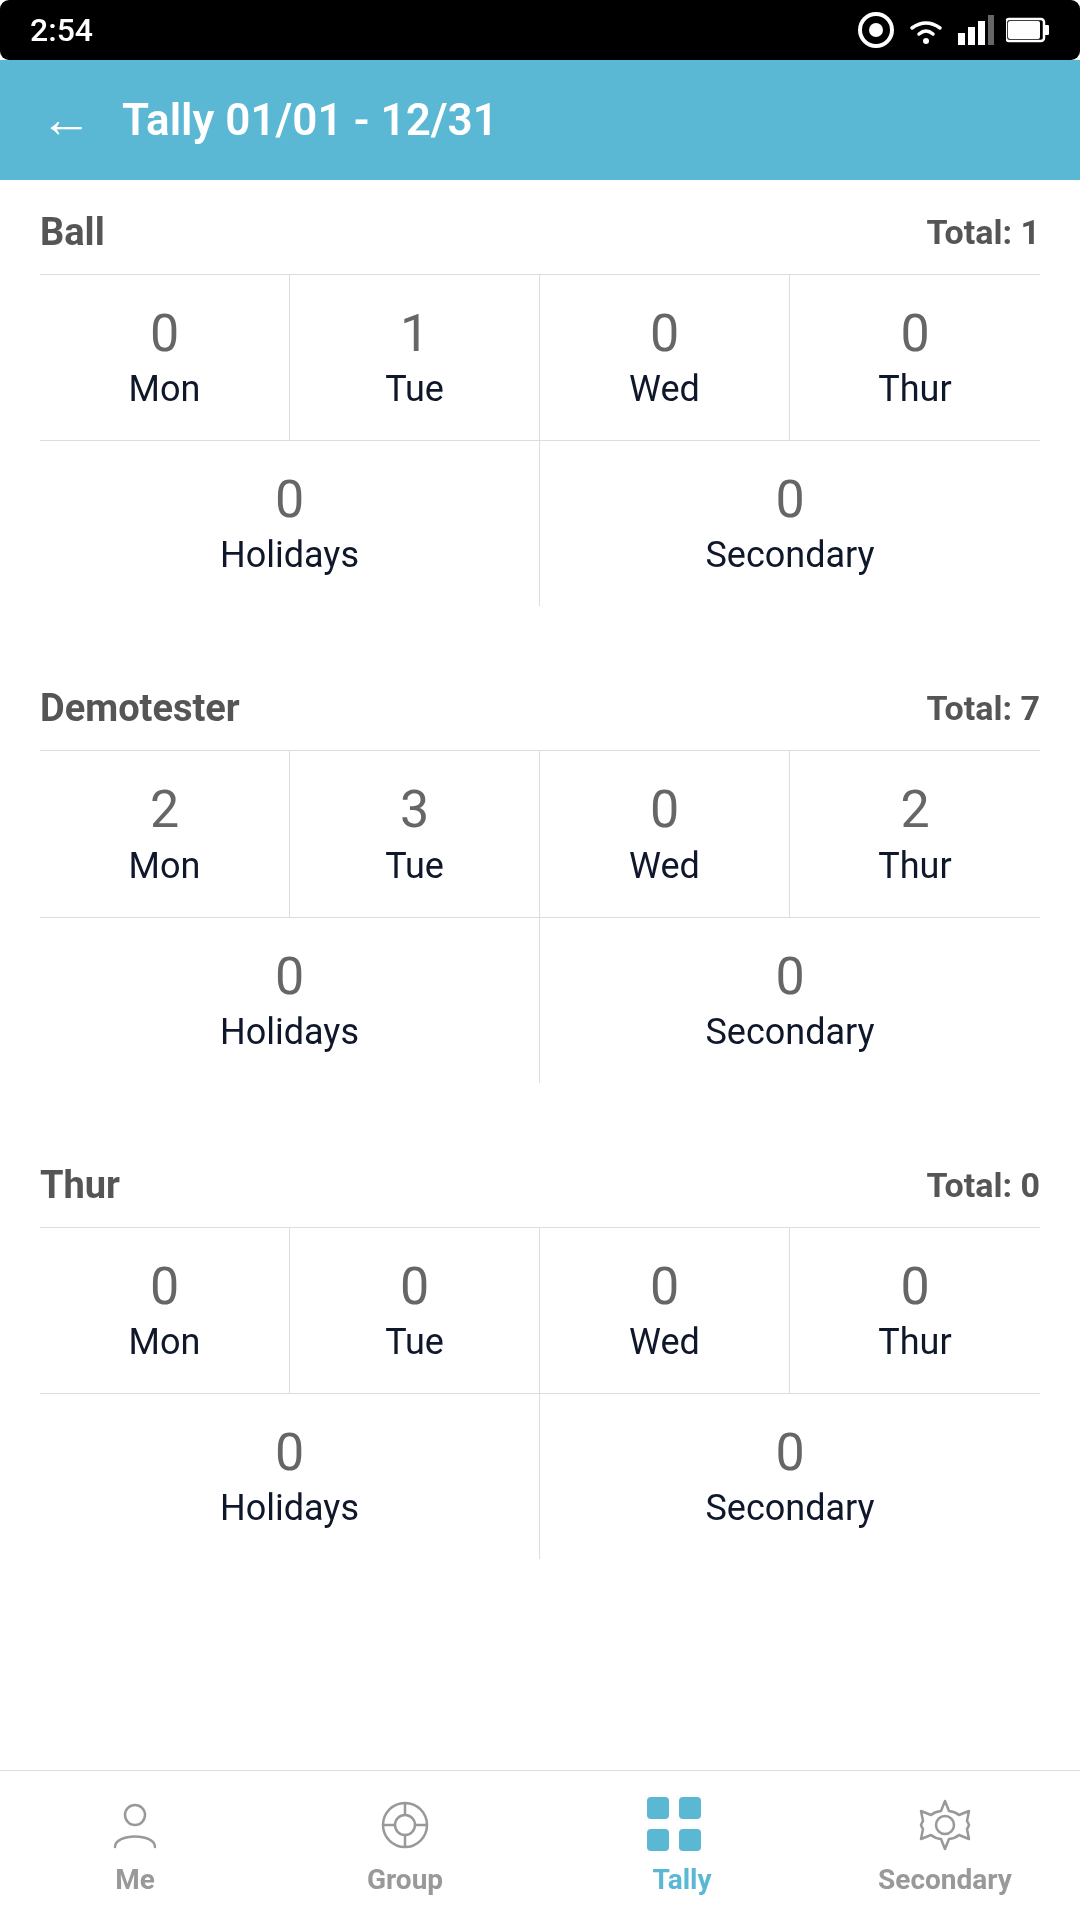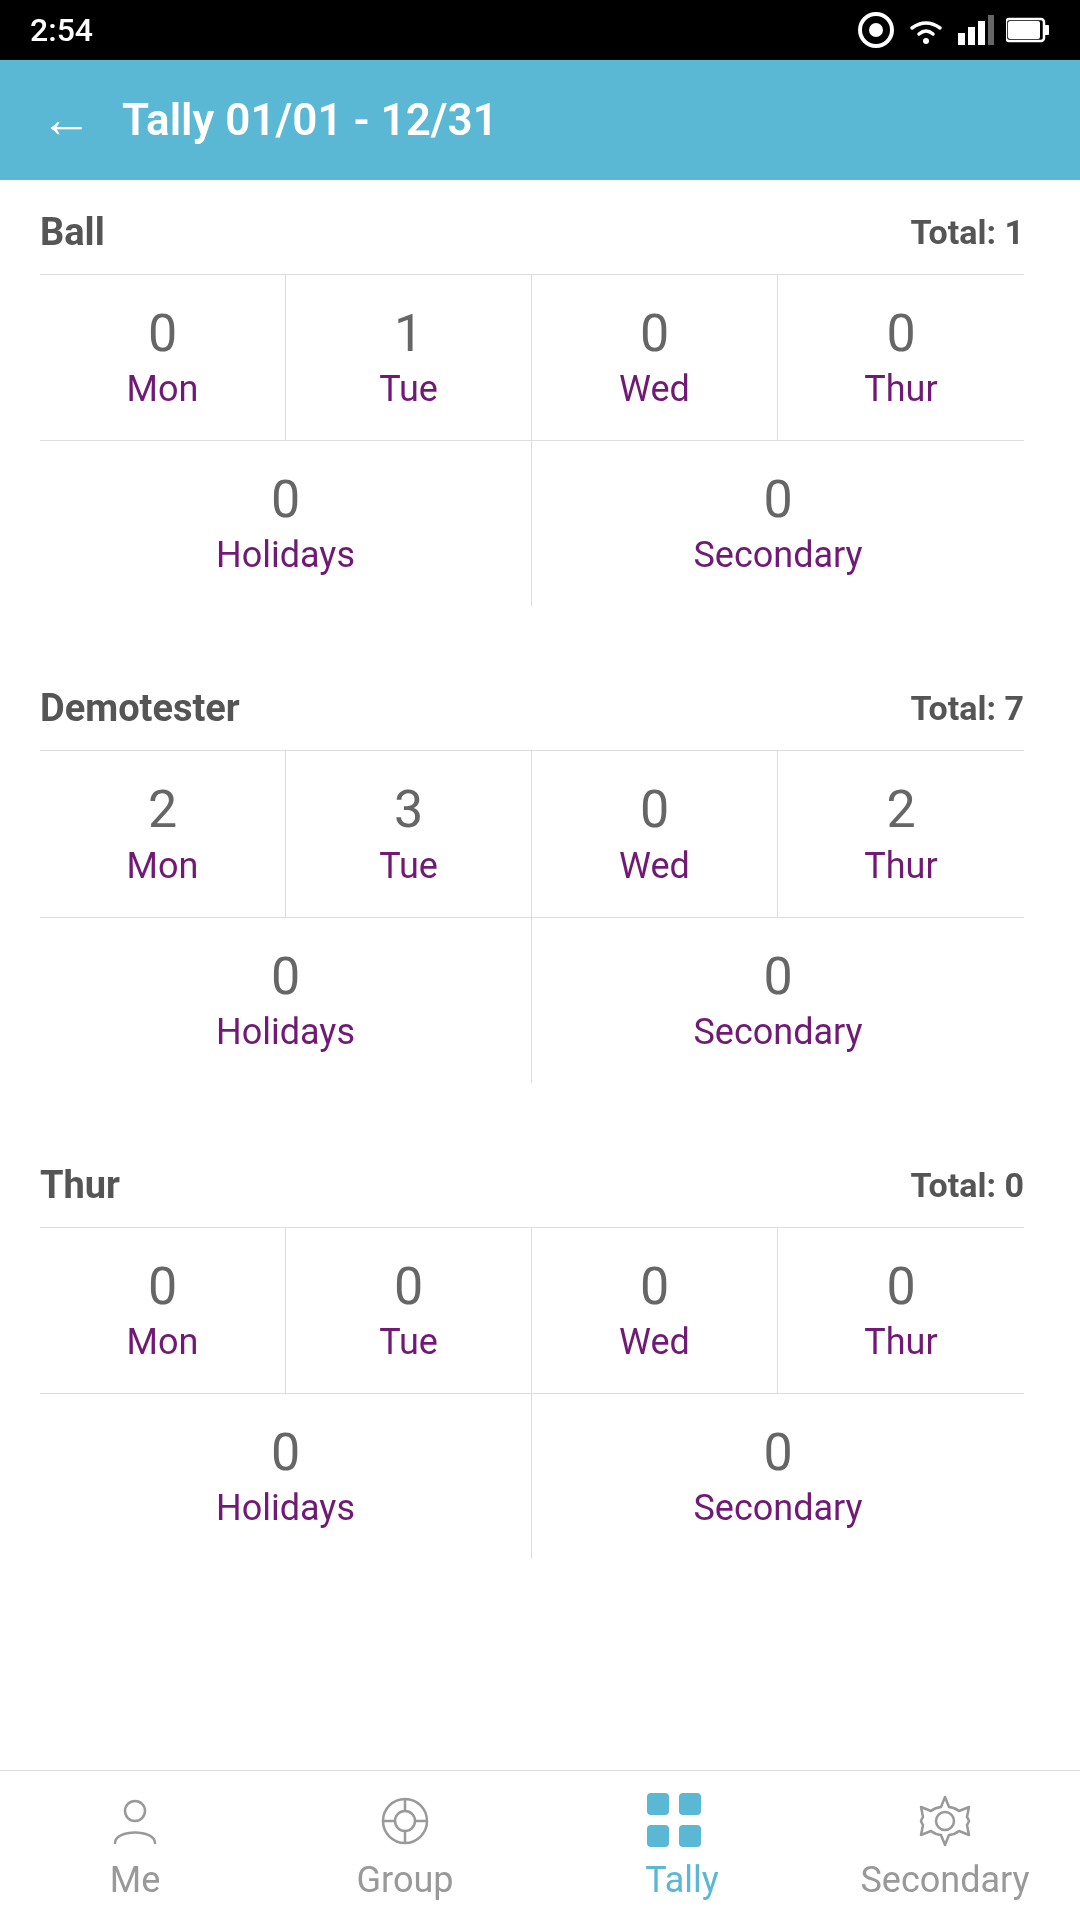--- a/index.html
+++ b/index.html
@@ -14,20 +14,21 @@
 
     
     .status-bar {
       width: 100%;
       height: 60px;
       background: #000;
       display: flex;
       align-items: center;
       justify-content: space-between;
       padding: 0 30px;
+      border-radius: 9px;
     }
     .status-time {
       color: #fff;
       font-size: 32px;
       font-weight: 500;
     }
     .status-icons {
       display: flex;
       align-items: center;
       gap: 12px;
@@ -66,21 +67,21 @@
       line-height: 1;
     }
     .header-title {
       color: #fff;
       font-size: 44px;
       font-weight: 600;
     }
 
     
     .main-content {
-      padding: 0 16px 160px 0;
+      padding: 0 0 160px 0;
     }
 
     
     .tally-section {
       padding: 30px 40px 0 40px;
     }
     .section-header {
       display: flex;
       justify-content: space-between;
       align-items: center;
@@ -120,21 +121,21 @@
       border-right: none;
     }
     .cell-value {
       font-size: 52px;
       font-weight: 400;
       color: #666;
       line-height: 1.1;
     }
     .cell-label {
       font-size: 36px;
-      color: #701a75;
+      color: #0f172a;
       margin-top: 6px;
     }
 
     .section-divider {
       height: 50px;
     }
 
     
     .bottom-nav {
       position: fixed;
@@ -156,22 +157,23 @@
       flex: 1;
     }
     .nav-icon {
       width: 60px;
       height: 60px;
       display: flex;
       align-items: center;
       justify-content: center;
     }
     .nav-label {
-      font-size: 36px;
+      font-size: 28px;
       color: #999;
+      font-weight: bold;
     }
     .nav-label.active {
       color: #5bb8d4;
       margin-left: 14px;
     }
     .nav-icon svg {
       width: 56px;
       height: 56px;
       stroke: #999;
       fill: none;

